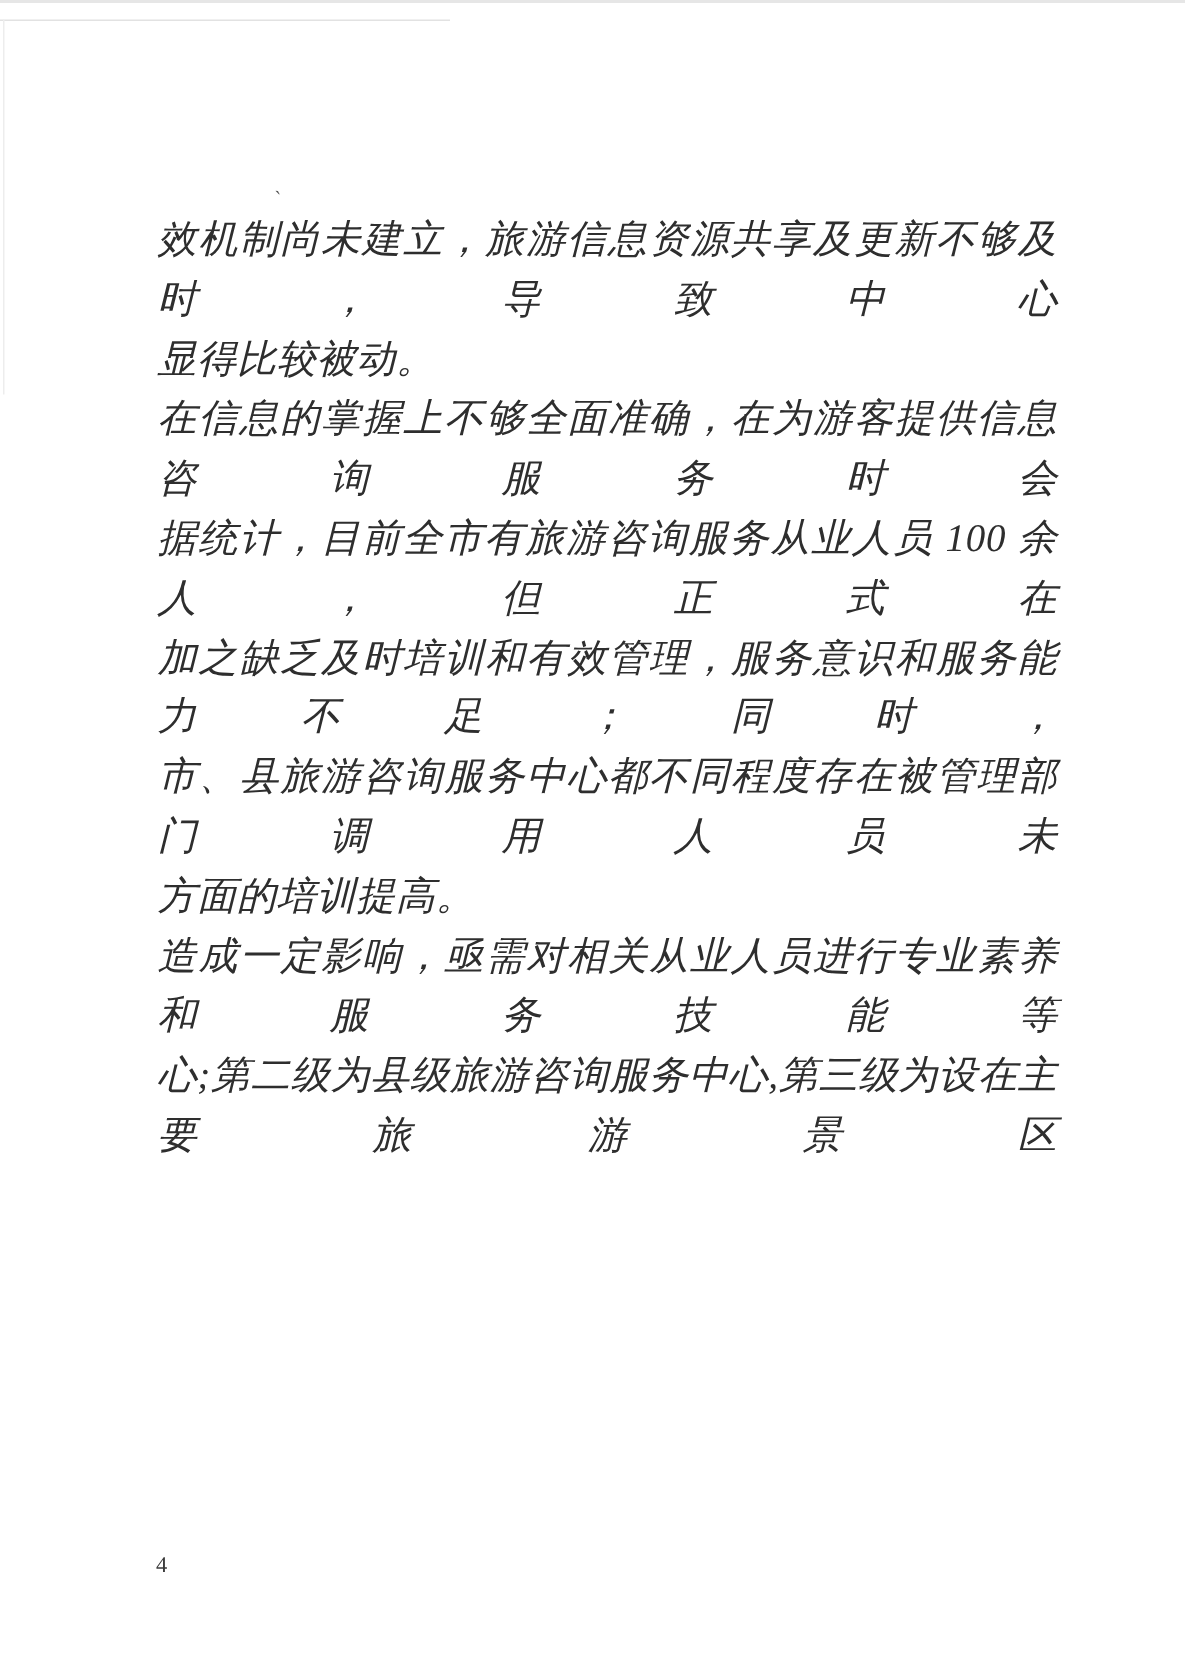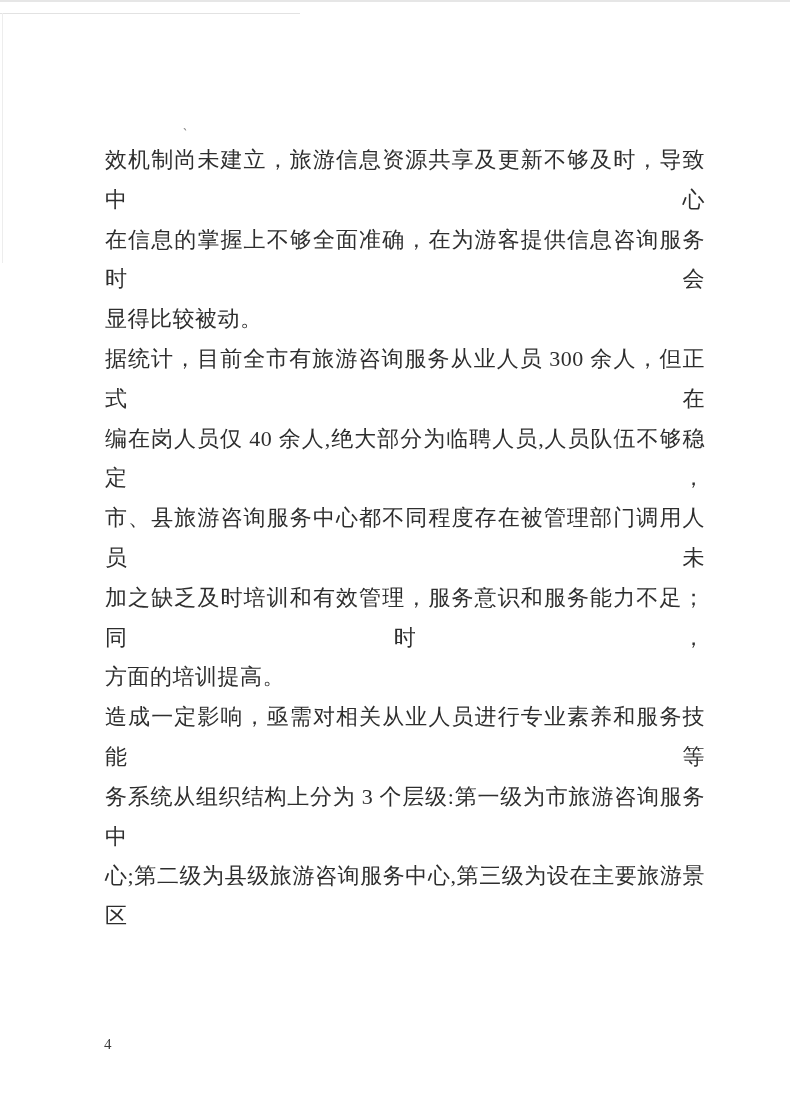--- a/index.html
+++ b/index.html
@@ -36,23 +36,24 @@
     background: #ededed;
   }
   .textblock {
     position: absolute;
     left: 105px;
     top: 140px;
     width: 600px;
   }
   .line {
     line-height: 39.8px;
-    font-size: 22px;
+    font-size: 26px;
     letter-spacing: 0.5px;
     white-space: nowrap;
+    font-style: italic;
   }
   .line.j {
     white-space: normal;
     text-align: justify;
     text-align-last: justify;
   }
   .line.ind {
     text-indent: 43px;
   }
   .artifact-mark {
@@ -78,28 +79,26 @@
 <div class="page">
 
   <div class="scan-edge-top"></div>
   <div class="scan-edge-top2"></div>
   <div class="scan-edge-left"></div>
 
   <span class="artifact-mark">`</span>
 
   <div class="textblock">
     <div class="line j">效机制尚未建立，旅游信息资源共享及更新不够及时，导致中心</div>
+    <div class="line">显得比较被动。</div>
     <div class="line j">在信息的掌握上不够全面准确，在为游客提供信息咨询服务时会</div>
-    <div class="line">显得比较被动。</div>
-    <div class="line j">据统计，目前全市有旅游咨询服务从业人员 300 余人，但正式在</div>
-    <div class="line j">编在岗人员仅 40 余人,绝大部分为临聘人员,人员队伍不够稳定，</div>
+    <div class="line j">据统计，目前全市有旅游咨询服务从业人员 100 余人，但正式在</div>
+    <div class="line j">加之缺乏及时培训和有效管理，服务意识和服务能力不足；同时，</div>
     <div class="line j">市、县旅游咨询服务中心都不同程度存在被管理部门调用人员未</div>
-    <div class="line j">加之缺乏及时培训和有效管理，服务意识和服务能力不足；同时，</div>
     <div class="line">方面的培训提高。</div>
     <div class="line j">造成一定影响，亟需对相关从业人员进行专业素养和服务技能等</div>
-    <div class="line j">务系统从组织结构上分为 3 个层级:第一级为市旅游咨询服务中</div>
     <div class="line j">心;第二级为县级旅游咨询服务中心,第三级为设在主要旅游景区</div>
 
   </div>
 
   <div class="page-number">4</div>
 
 </div>
 
 </body></html>

